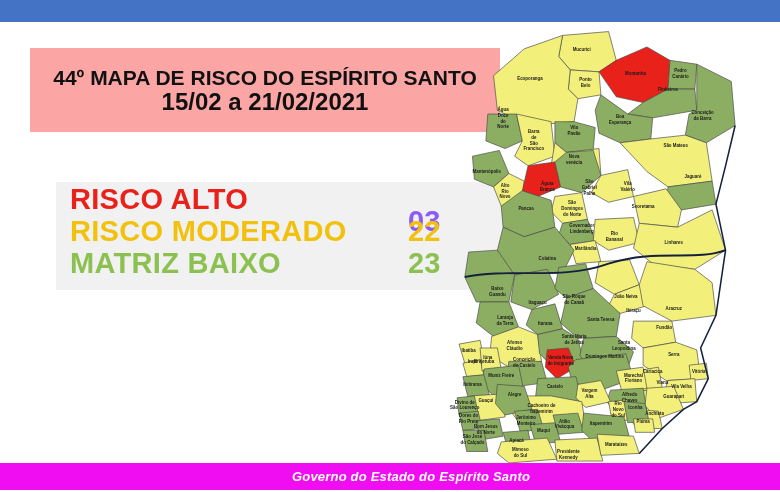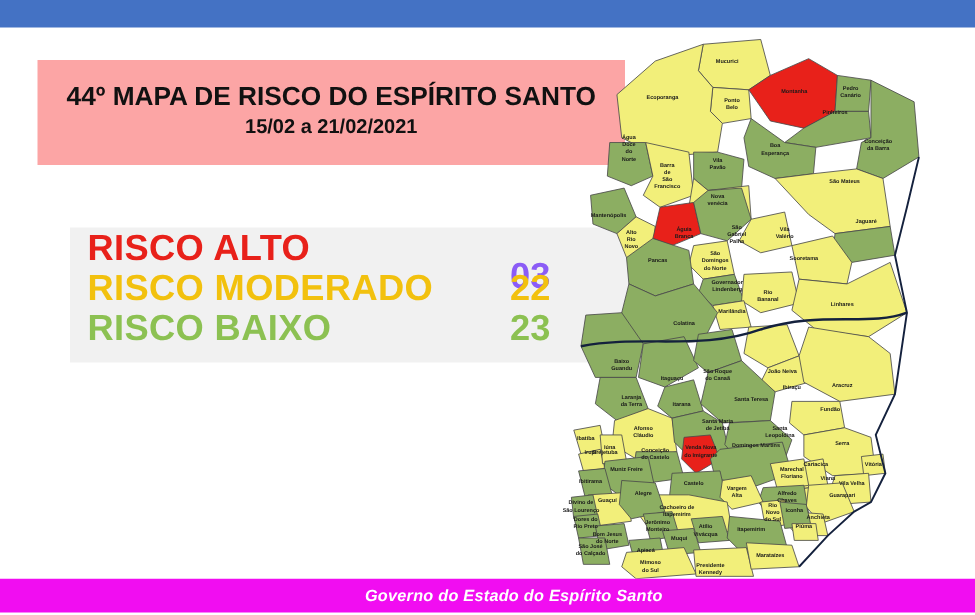--- a/index.html
+++ b/index.html
@@ -15,21 +15,21 @@
   .topbar{position:absolute;left:0;top:0;width:780px;height:22px;background:#4472c4;}
   .footerbar{position:absolute;left:0;top:463px;width:780px;height:27px;background:#f10df1;
     display:flex;align-items:center;justify-content:center;padding-left:21px;}
   .footer-text{color:#ffffff;font-style:italic;font-weight:bold;font-size:13px;letter-spacing:.2px;
     font-family:"Liberation Sans", sans-serif;}
 
   .title-box{position:absolute;left:30px;top:48px;width:470px;height:84px;background:#fca5a5;
     display:flex;flex-direction:column;align-items:center;justify-content:center;}
   .title-line{color:#111111;font-weight:bold;font-size:21px;line-height:24px;text-align:center;
     white-space:nowrap;font-family:"Liberation Sans", sans-serif;}
-  .title-line.l3{font-size:16px;}
+  .title-line.l3{font-size:24px;}
 
   .legend-box{position:absolute;left:56px;top:182px;width:450px;height:108px;background:#f1f1f1;}
   .legend-row{position:absolute;left:0;width:450px;height:32px;display:flex;align-items:center;}
   .legend-row.r1{top:1px;}
   .legend-row.r2{top:33px;}
   .legend-row.r3{top:65px;}
   .legend-label{position:absolute;left:14px;font-weight:bold;font-size:29px;letter-spacing:.3px;
     font-family:"Liberation Sans", sans-serif;white-space:nowrap;}
   .legend-count{position:absolute;left:352px;width:86px;text-align:left;font-weight:bold;font-size:29px;
     font-family:"Liberation Sans", sans-serif;}
@@ -53,21 +53,21 @@
   <div class="legend-box">
     <div class="legend-row r1">
       <span class="legend-label" style="color: rgb(232, 33, 26);">RISCO ALTO</span>
       <span class="legend-count" style="color: #8b5cf6; margin-top: 45px;">03</span>
     </div>
     <div class="legend-row r2">
       <span class="legend-label" style="color: rgb(242, 193, 14);">RISCO MODERADO</span>
       <span class="legend-count" style="color: rgb(242, 193, 14);">22</span>
     </div>
     <div class="legend-row r3">
-      <span class="legend-label" style="color: rgb(140, 193, 82);">RISCO BAIXO</span>
+      <span class="legend-label" style="color: rgb(140, 193, 82);">MATRIZ BAIXO</span>
       <span class="legend-count" style="color: rgb(140, 193, 82);">23</span>
     </div>
   </div>
 
   <div class="map-wrap">
     <svg viewBox="0 0 300 460" preserveAspectRatio="xMidYMid meet">
       <g id="regions">
           <polygon points="112,14 160,10 168,40 150,52 120,50 108,36" fill="#f2ef7a" stroke="#4a4a4a" stroke-width="0.7">
             <title>Mucurici</title>
           </polygon>

